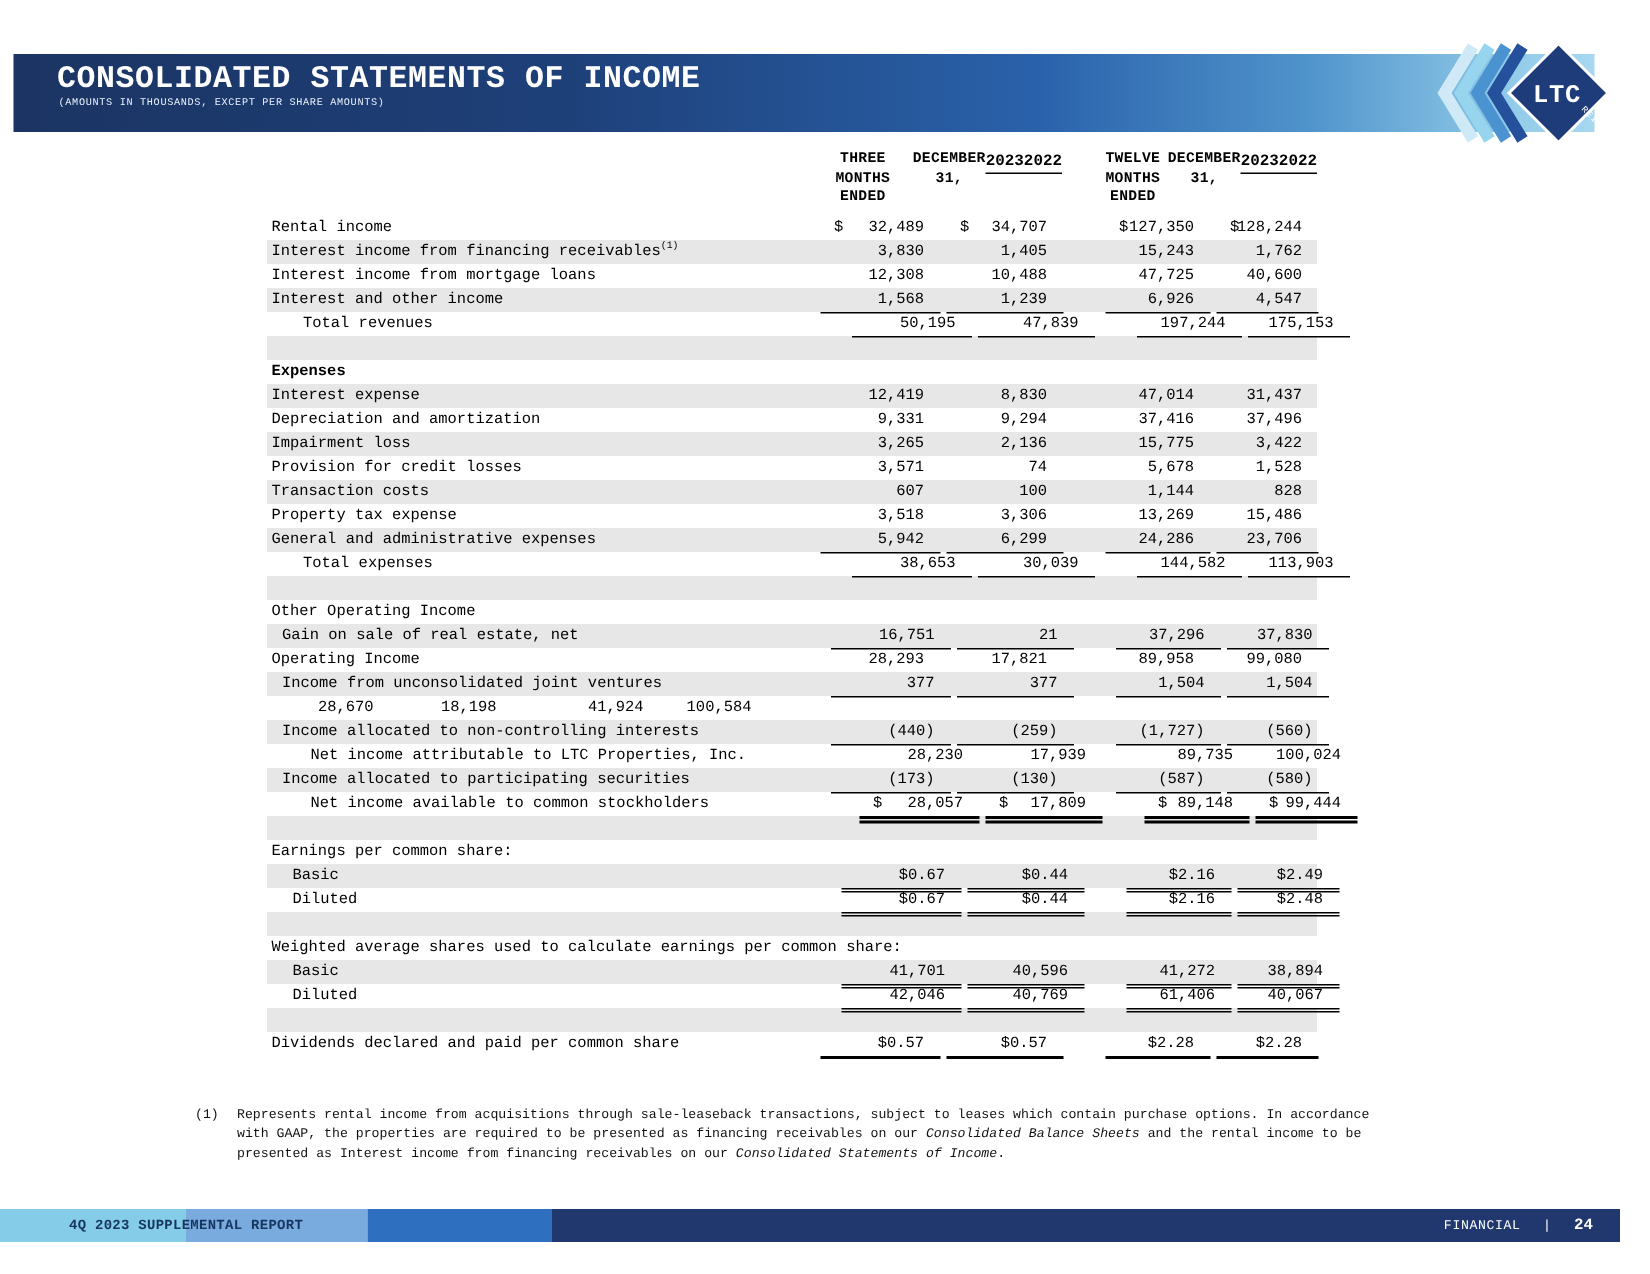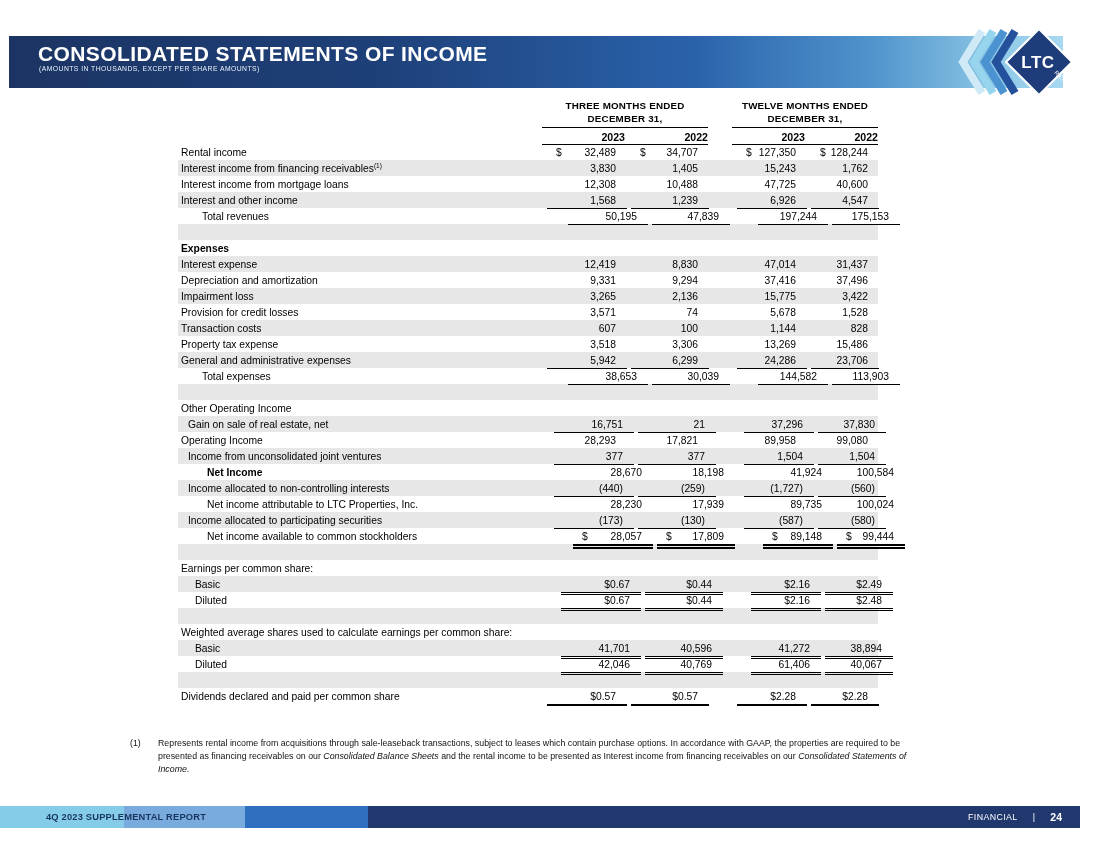--- a/index.html
+++ b/index.html
@@ -1,30 +1,30 @@
 <!DOCTYPE html>
 <html style="--banner_left: #1b3463; --banner_mid: #2a62ab; --banner_right: #93cce9; --row_shade: #e7e7e7; --navy: #1e3b7a; --chev1: #cfeaf6; --chev2: #97d4ee; --chev3: #4b92d0; --chev4: #24509c; --footer_seg1: #85cce9; --footer_seg2: #7aabdf; --footer_seg3: #2e6fc0; --footer_seg4: #21386f;"><head>
 <meta charset="utf-8">
 <style>
   html,body{margin:0;padding:0;background:#ffffff;}
   .page{position:relative;width:1080px;height:849px;background:#fff;overflow:hidden;
-        font-family:Liberation Sans, sans-serif;color:#000;}
+        font-family:Liberation Mono, monospace;color:#000;}
 
   
   .banner{position:absolute;left:9px;top:36px;width:1054px;height:52px;
     background:linear-gradient(90deg,var(--banner_left) 0%,#1e4079 35%,var(--banner_mid) 65%,#5094cc 82%,var(--banner_right) 95%,#a8d8f0 100%);}
   .banner-title{padding:6px 0 0 29px;color:#fff;font-size:21px;font-weight:bold;letter-spacing:.4px;line-height:23px;}
   .banner-sub{padding-left:30px;color:#e9f2fb;font-size:6.8px;letter-spacing:.45px;}
 
   .logo{position:absolute;right:6px;top:23px;width:120px;height:78px;}
 
   
   .thead{position:absolute;left:178px;top:100px;width:700px;display:flex;}
   .hspacer{width:364px;}
-  .hgroup{display:flex;flex-direction:column;}
+  .hgroup{display:flex;flex-direction:row;}
   .hg1{width:166px;}.hgap{width:24px;}.hg2{width:146px;}
   .hline{text-align:center;font-weight:bold;font-size:9.8px;line-height:12.5px;letter-spacing:.2px;}
   .hrule{height:2px;border-bottom:1.4px solid #000;margin-bottom:1px;}
   .years{display:flex;height:15px;align-items:center;border-bottom:1.4px solid #000;}
   .years span{flex:1;text-align:right;font-weight:bold;font-size:10.6px;}
 
   
   .tbody{position:absolute;left:178px;top:144px;width:700px;}
   .trow{display:flex;height:16px;align-items:center;}
   .shade{background:var(--row_shade);}
@@ -501,21 +501,20 @@
             <span>1,504</span>
           </div>
         </div>
         <div class="tcell c4">
           <div class="cin l-s">
             <span>1,504</span>
           </div>
         </div>
       </div>
       <div class="trow">
-        <div class="tlabel ind4 b">Net Income</div>
         <div class="tcell c1">
           <div class="cin">
             <span>28,670</span>
           </div>
         </div>
         <div class="tcell c2">
           <div class="cin">
             <span>18,198</span>
           </div>
         </div>

